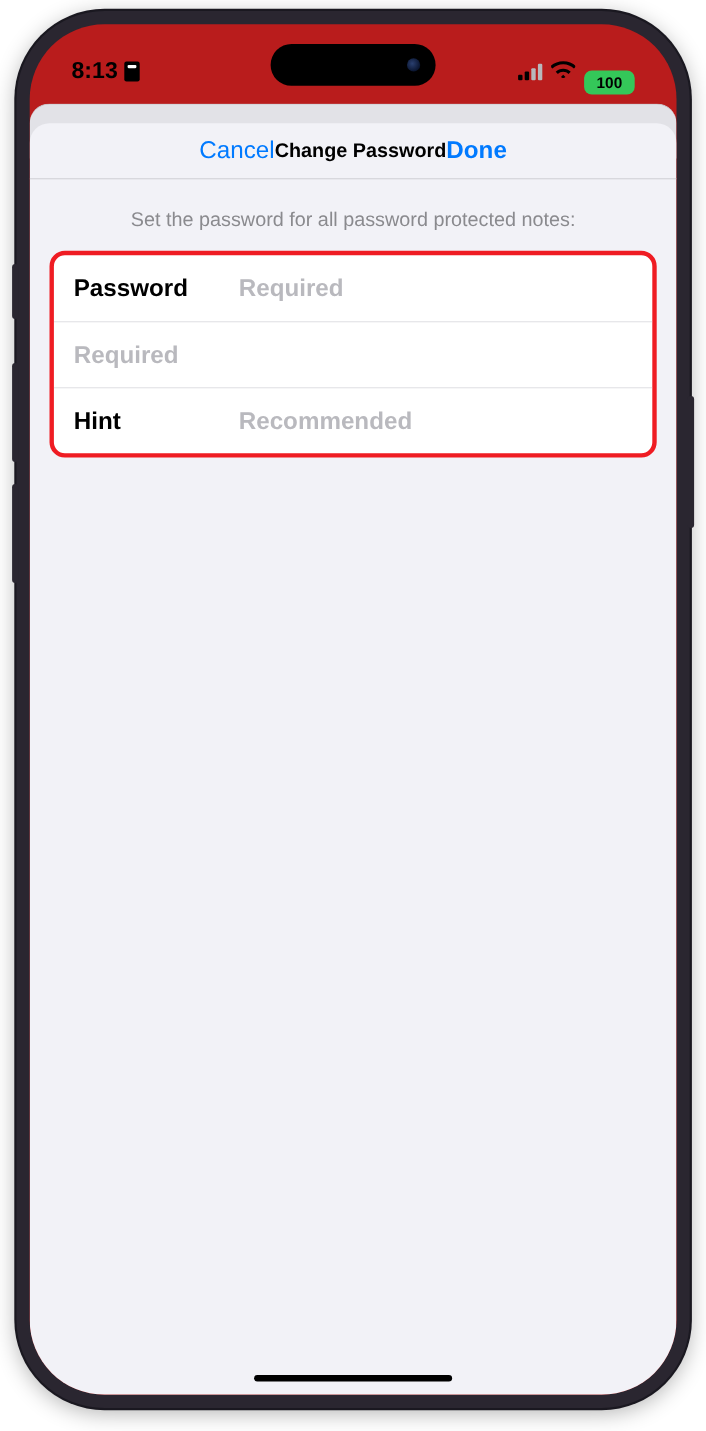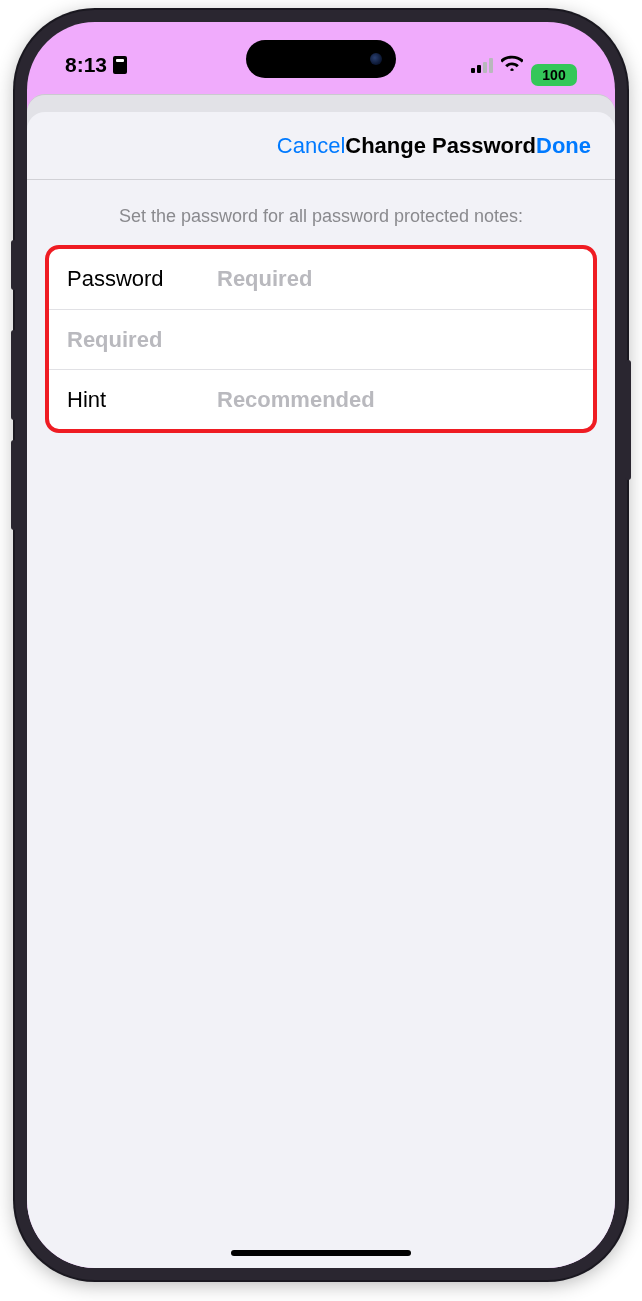--- a/index.html
+++ b/index.html
@@ -22,21 +22,21 @@
       padding: 12px;
     }
     .side-button { position: absolute; background: #2a2630; border-radius: 3px; }
     .sb-right { right: -4px; top: 350px; width: 6px; height: 120px; }
     .sb-left1 { left: -4px; top: 230px; width: 6px; height: 50px; }
     .sb-left2 { left: -4px; top: 320px; width: 6px; height: 90px; }
     .sb-left3 { left: -4px; top: 430px; width: 6px; height: 90px; }
     .screen {
       width: 100%;
       height: 100%;
-      background: #f0abfc;
+      background: #b91c1c;
       border-radius: 68px;
       overflow: hidden;
       position: relative;
     }
     .dynamic-island {
       position: absolute;
       top: 18px;
       left: 50%;
       transform: translateX(-50%);
       width: 150px;
@@ -88,51 +88,51 @@
     }
     .modal {
       position: absolute;
       top: 90px; left: 0; right: 0; bottom: 0;
       background: #f2f2f7;
       border-radius: 18px 18px 0 0;
       display: flex;
       flex-direction: column;
     }
     .nav-bar {
-      height: 68px;
-      display: flex;
-      align-items: center;
-      justify-content: flex-end;
+      height: 51px;
+      display: flex;
+      align-items: center;
+      justify-content: center;
       padding: 12px 24px;
       border-bottom: 0.5px solid #d1d1d6;
     }
     .nav-btn { color: #007aff; font-size: 22px; background:none; border:none; cursor:pointer; font-family:inherit; }
     .nav-done { font-weight: 600; }
-    .nav-title { font-size: 22px; font-weight: 600; color: #000; }
+    .nav-title { font-size: 18px; font-weight: 600; color: #000; }
     .section-desc {
       font-size: 18px;
       color: #8a8a8e;
       text-align: center;
       padding: 26px 20px 10px;
     }
     .form-group {
       margin: 8px 18px 0;
       background: #fff;
       border-radius: 14px;
       border: 4px solid #ef1c23;
       overflow: hidden;
     }
     .form-row {
       display: flex;
       align-items: center;
       height: 60px;
       padding: 0 18px;
     }
     .form-row + .form-row { border-top: 0.5px solid #e1e1e5; }
-    .row-label { font-size: 22px; color: #000; width: 150px; flex-shrink: 0; }
+    .row-label { font-size: 22px; color: #000; width: 150px; flex-shrink: 0; font-weight: bold; }
     .row-input {
       flex: 1; border: none; outline: none; font-size: 22px;
       color: #000; background: transparent; font-family: inherit; font-weight: bold;
     }
     .row-input::placeholder { color: #b9b9be; }
     .home-indicator {
       position: absolute;
       bottom: 12px; left: 50%; transform: translateX(-50%);
       width: 180px; height: 6px; background: #000; border-radius: 4px;
     }

